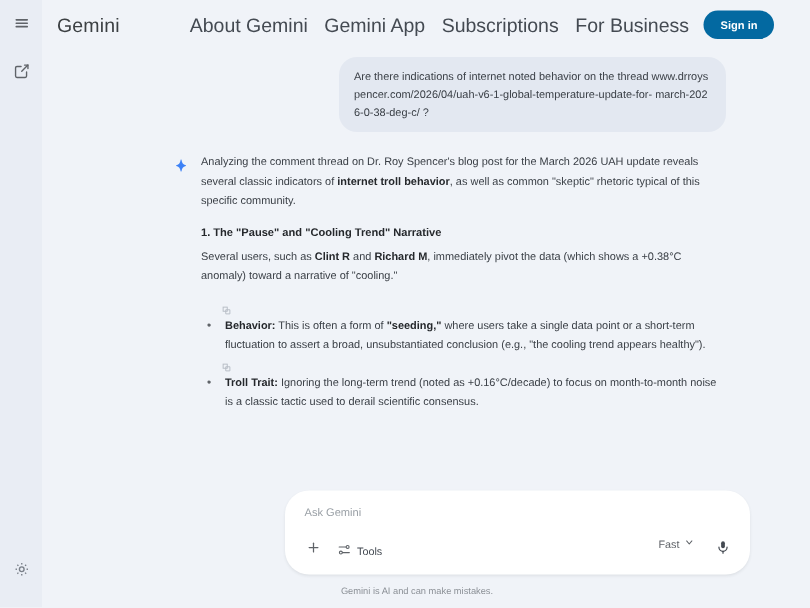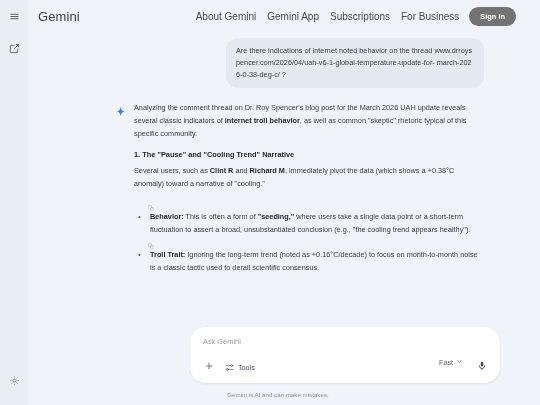--- a/index.html
+++ b/index.html
@@ -37,24 +37,24 @@
     height: 32px; flex: 0 0 32px;
     display: flex; align-items: center;
     padding: 0 12px 0 10px;
   }
   .brand {
     font-size: 13px; color: #3c4043; letter-spacing: .1px;
   }
   .header-spacer { flex: 1; }
   .nav { display: flex; align-items: center; gap: 11px; }
   .nav-link {
-    font-size: 10px; color: #444a52; white-space: nowrap; cursor: pointer;
+    font-size: 13px; color: #444a52; white-space: nowrap; cursor: pointer;
   }
   .signin {
-    background: #737373; color: #fff;
+    background: #0369a1; color: #fff;
     font-size: 7.4px; font-weight: bold;
     padding: 5px 11px; border-radius: 20px; margin-left: 10px;
     cursor: pointer; white-space: nowrap;
   }
 
   
   .convo {
     flex: 1; overflow: hidden;
     padding: 6px 44px 0 88px;
     position: relative;

